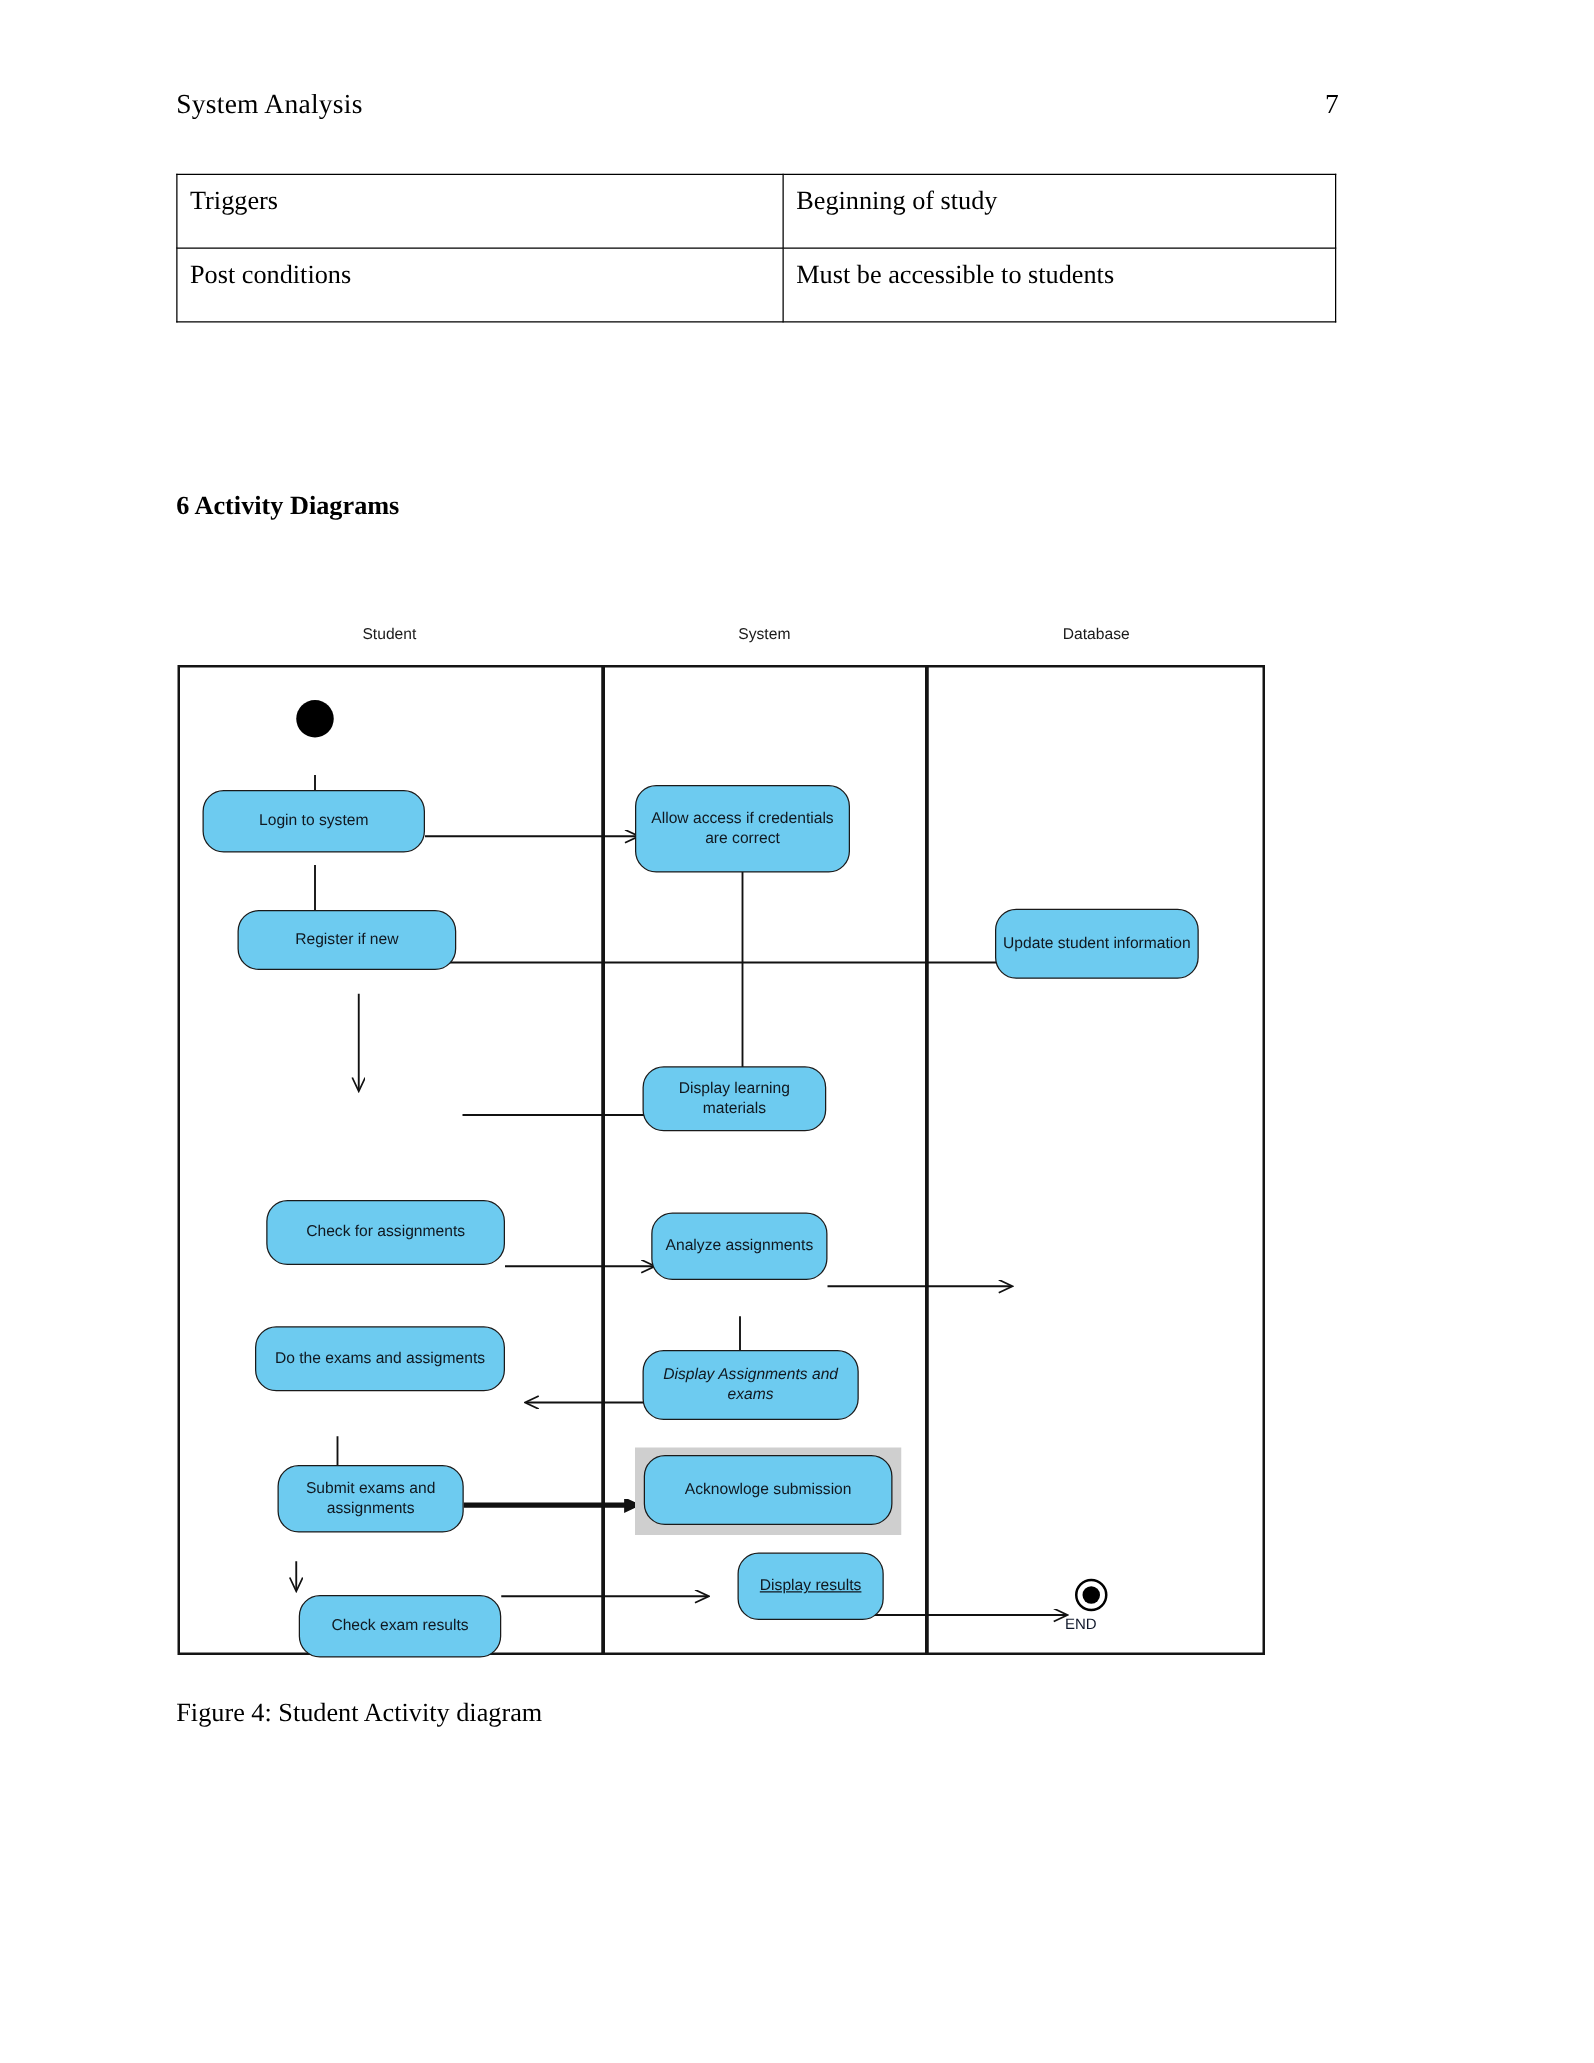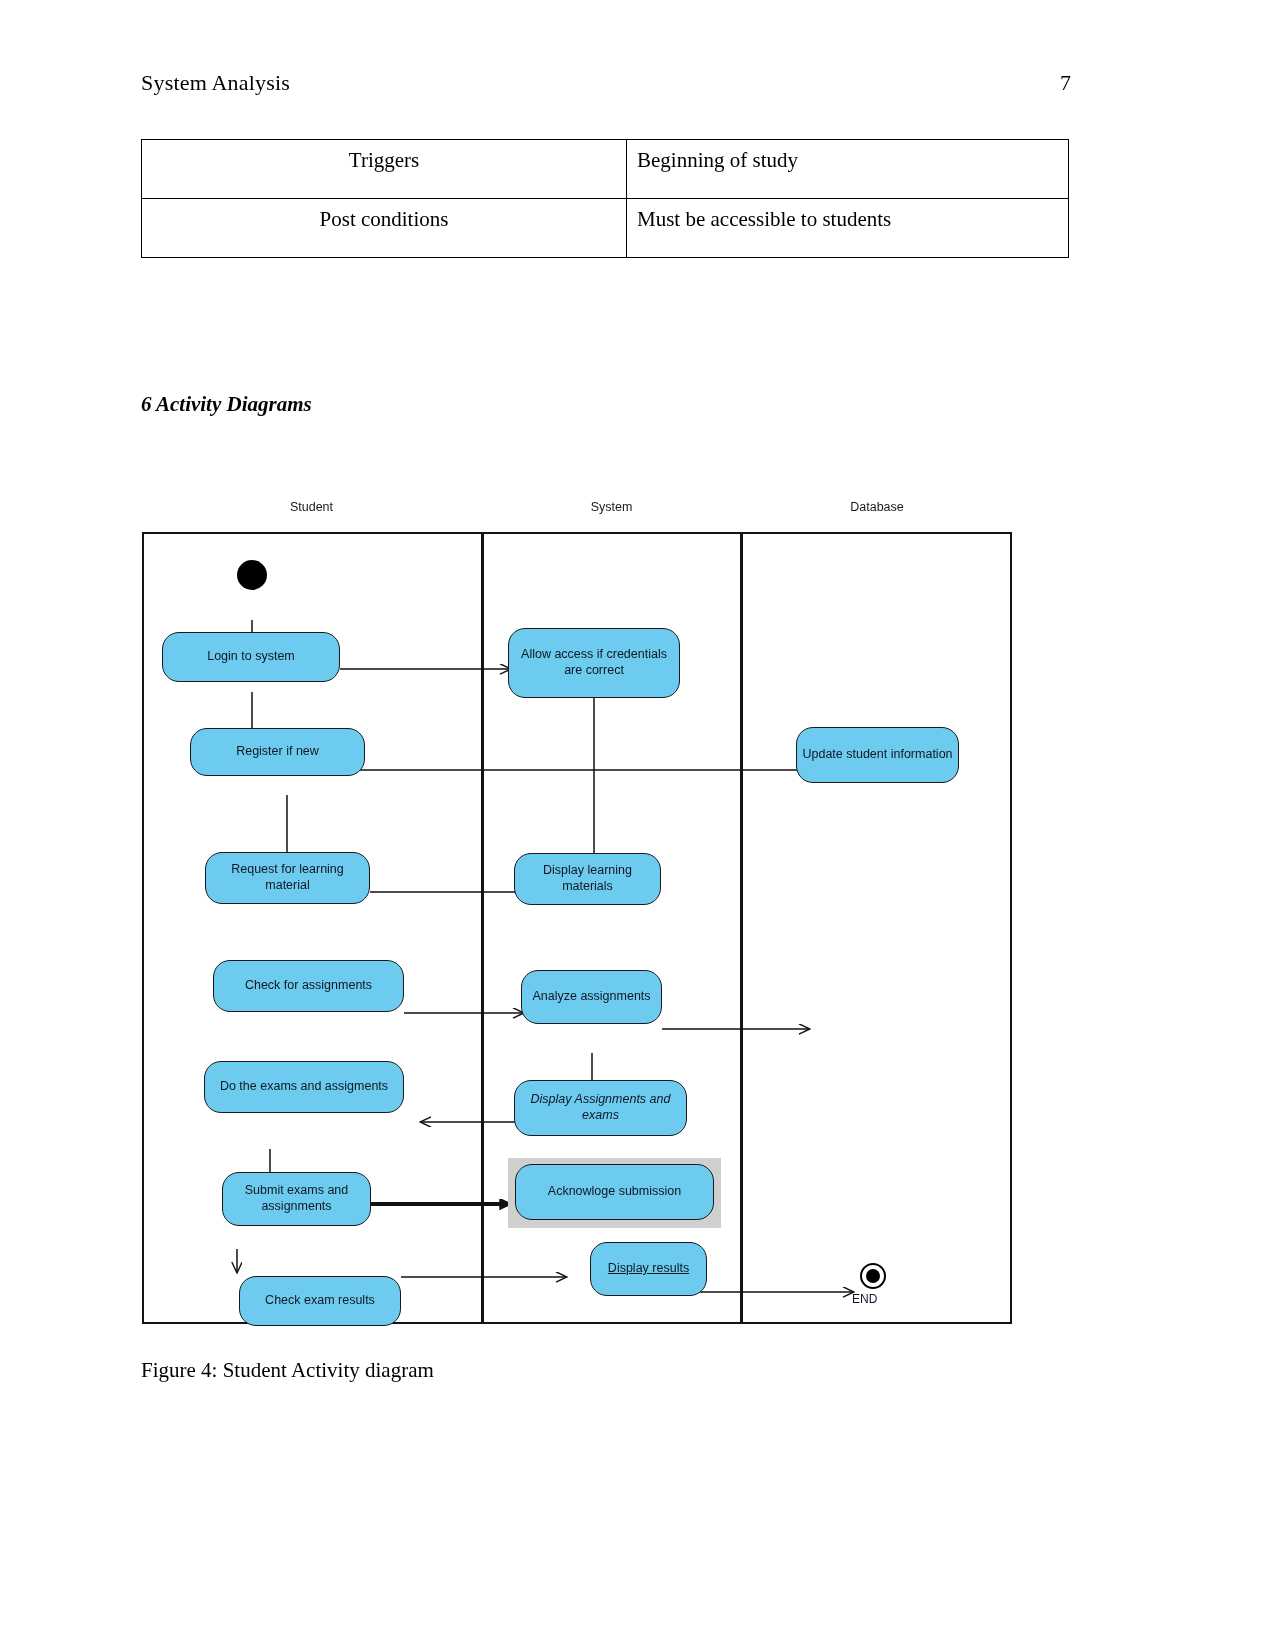--- a/index.html
+++ b/index.html
@@ -39,30 +39,29 @@
     border-collapse: collapse;
     table-layout: fixed;
   }
   #info-table td {
     border: 1px solid #000000;
     font-size: 21px;
     padding: 8px 10px 26px 10px;
     vertical-align: top;
     line-height: 1.15;
   }
-  #info-table td.col-label { width: 464px; text-align: center; }
+  #info-table td.col-label { width: 464px; }
 
   
   #section-heading {
     position: absolute;
     left: 141px;
     top: 392px;
     font-size: 21px;
     font-weight: bold;
-    font-style: italic;
   }
 
   
   #diagram-figure {
     position: absolute;
     left: 142px;
     top: 516px;
     width: 872px;
     height: 810px;
   }
@@ -254,21 +253,20 @@
 
     <path d="M543,760 L711,760" stroke="#111" stroke-width="1.5" fill="none" marker-end="url(#ah)"></path>
   </svg>
 
   <div id="start-node" style="left:95px; top:44px;"></div>
 
   <div class="node" style="left:20px;  top:116px; width:178px; height:50px;">Login to system</div>
 
   <div class="node" style="left:48px;  top:212px; width:175px; height:48px;">Register if new</div>
 
-  <div class="node" style="left:63px;  top:336px; width:165px; height:52px;">Request for learning material</div>
 
   <div class="node" style="left:71px;  top:444px; width:191px; height:52px;">Check for  assignments</div>
 
   <div class="node" style="left:62px;  top:545px; width:200px; height:52px;">Do the exams and assigments</div>
 
   <div class="node" style="left:80px;  top:656px; width:149px; height:54px;">Submit exams and assignments</div>
 
   <div class="node" style="left:97px;  top:728px; width:162px; height:50px;margin-top:32px;">Check exam results</div>
 
   <div class="node" style="left:366px; top:112px; width:172px; height:70px;">Allow access if credentials are correct</div>

